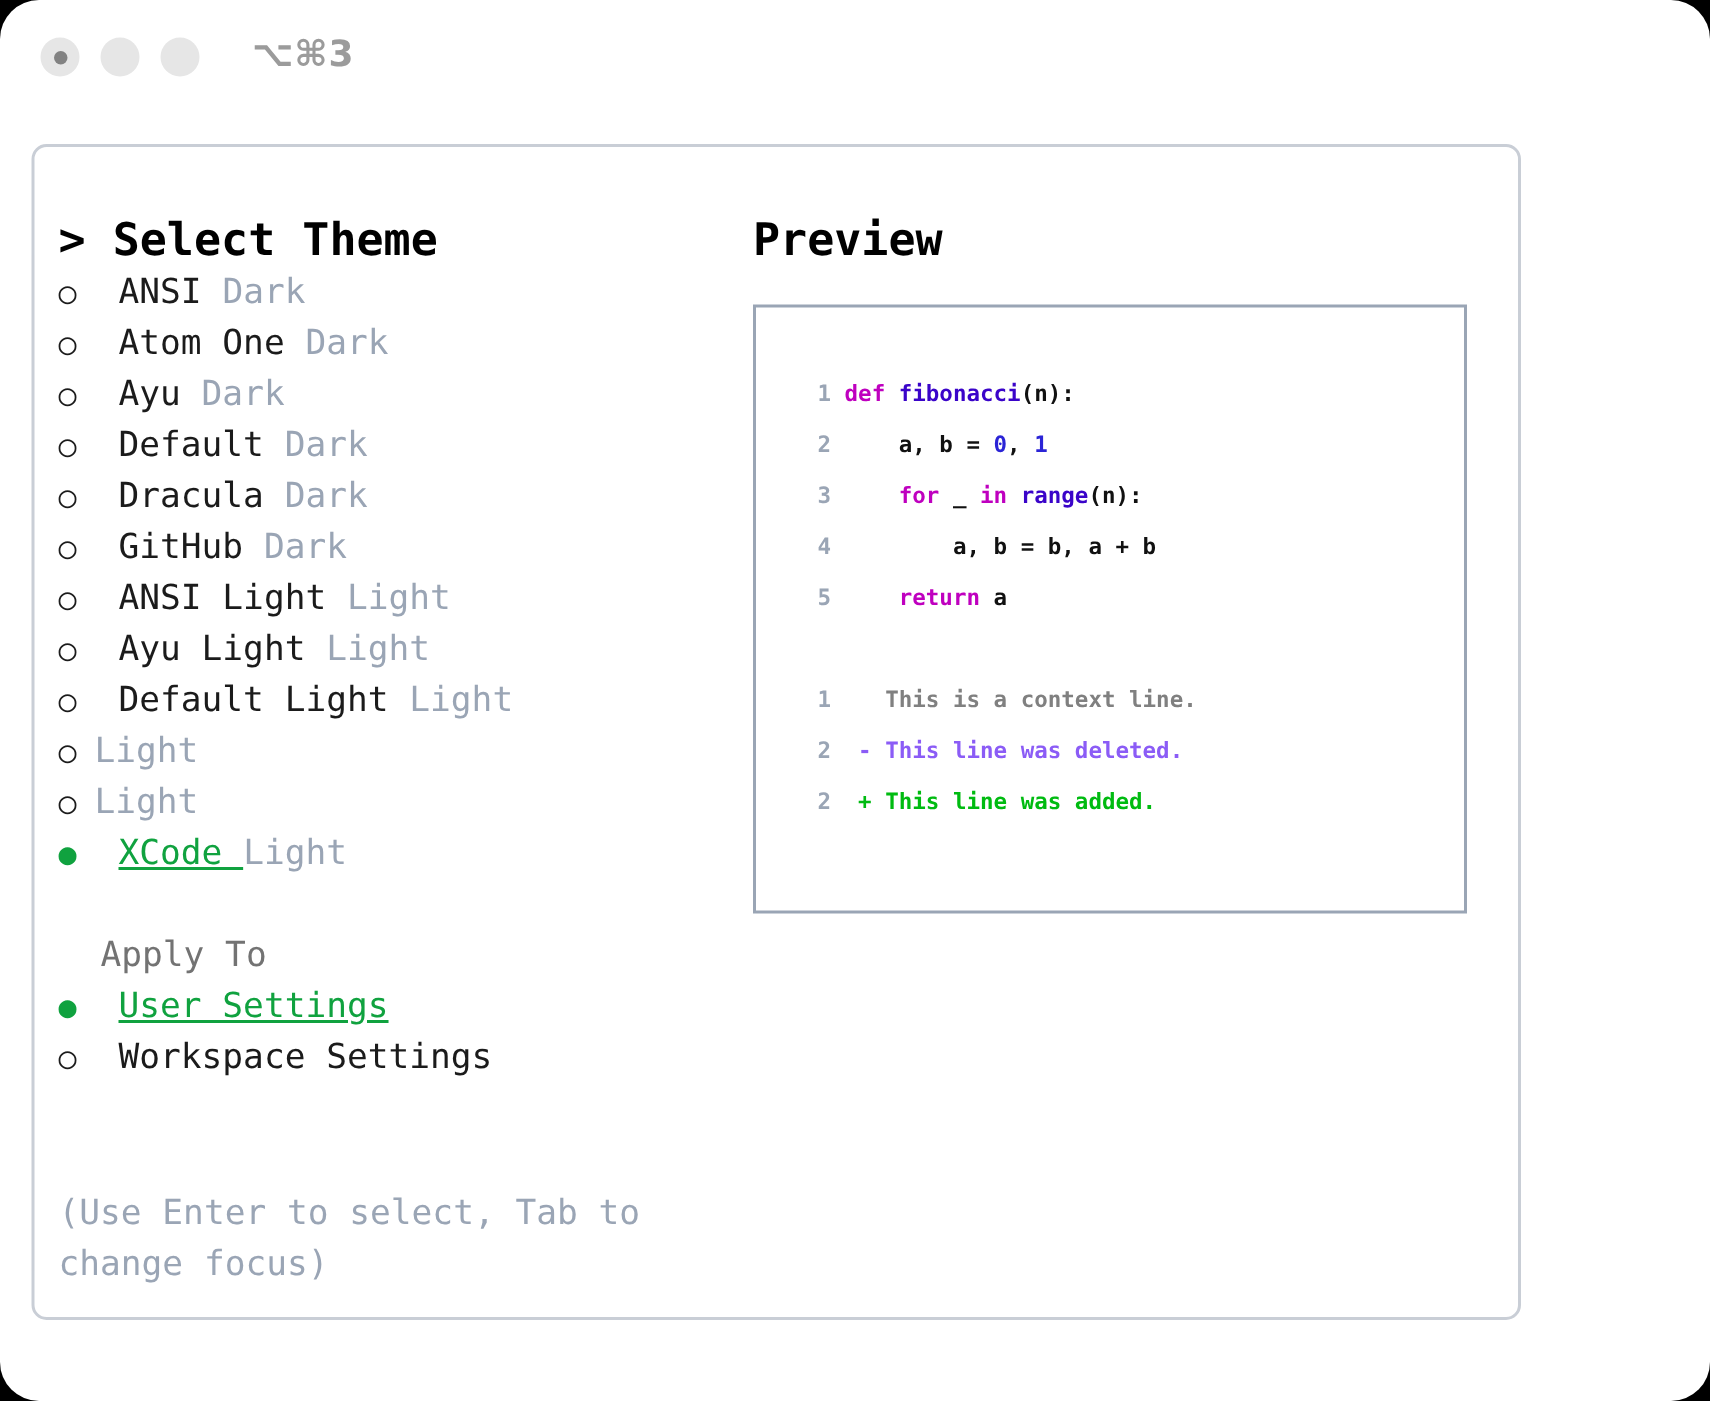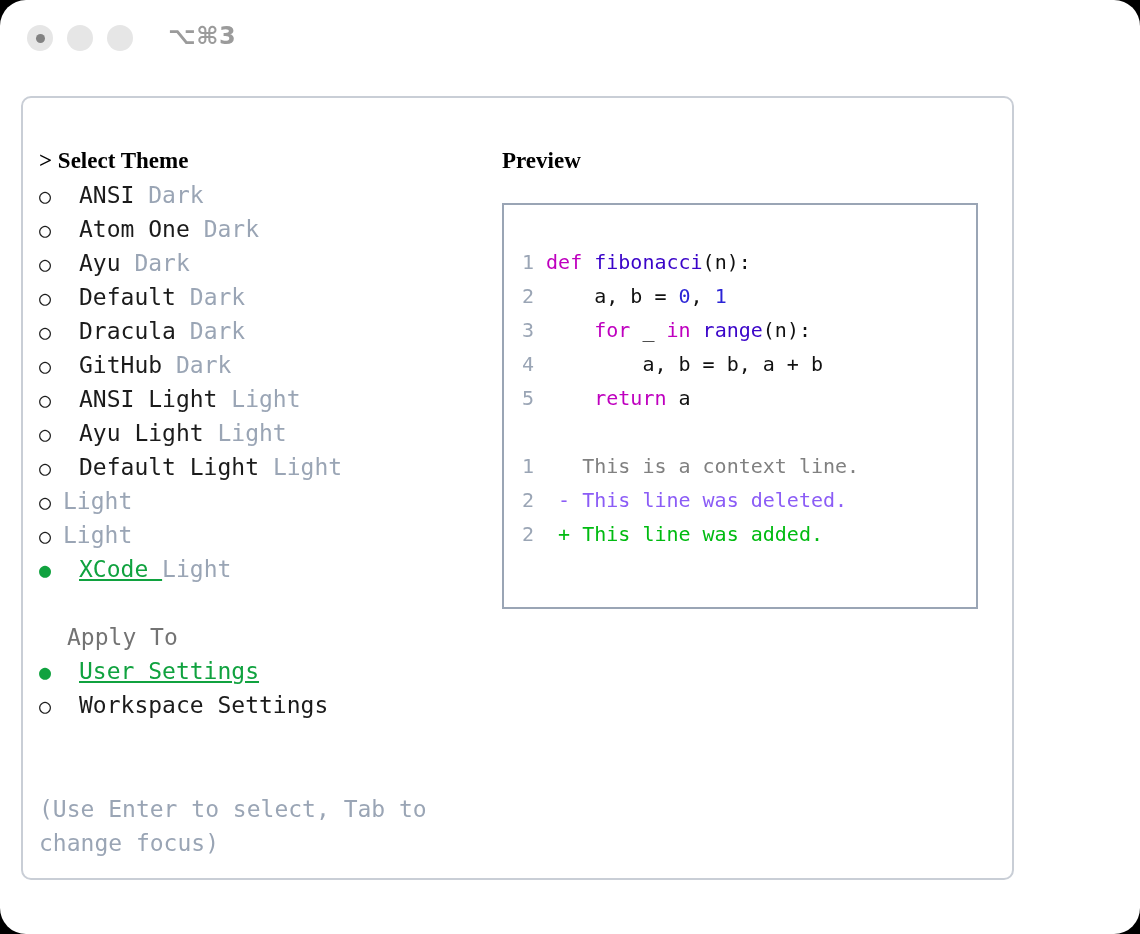--- a/index.html
+++ b/index.html
@@ -86,26 +86,25 @@
     width: 440px;
   }
   .right-col {
     position: absolute;
     left: 479px;
     top: 46px;
     width: 490px;
   }
 
   .section-title {
-    font-size: 23px;
+    font-size: 30px;
     font-weight: bold;
     color: #000000;
     line-height: 34px;
     white-space: pre;
-    font-family: Liberation Serif, serif;
   }
 
   .theme-list { margin: 0; padding: 0; }
 
   .theme-row {
     display: flex;
     align-items: baseline;
     line-height: 34px;
     height: 34px;
     font-size: 23px;
@@ -146,25 +145,26 @@
     left: 479px;
     top: 105px;
     width: 476px;
     height: 406px;
     border: 2px solid #9aa5b5;
     box-sizing: border-box;
     background: #ffffff;
   }
   .code-area {
     position: absolute;
-    left: 6px;
+    left: 26px;
     top: 40px;
-    font-size: 20px;
-    line-height: 34px;
-    white-space: pre;
+    font-size: 15px;
+    line-height: 34px;
+    white-space: pre;
+    font-weight: bold;
   }
   .code-line { height: 34px; white-space: pre; }
   .ln {
     display: inline-block;
     width: 24px;
     text-align: right;
     color: #9aa5b5;
   }
   .kw   { color: #bf00bf; }
   .fn   { color: #3a04c9; }

